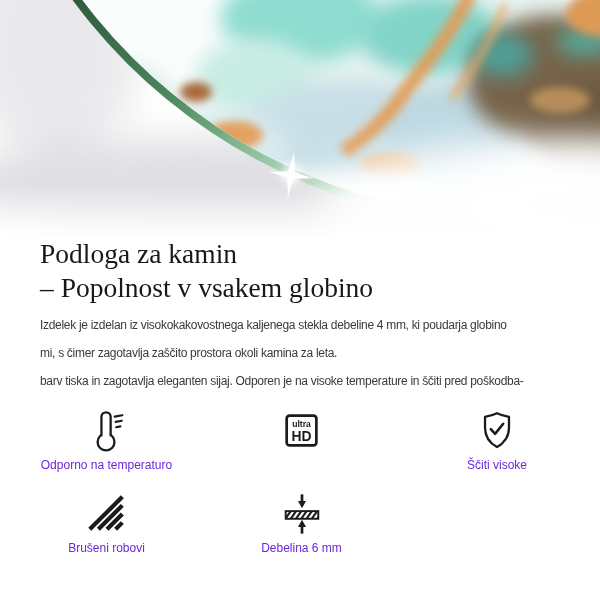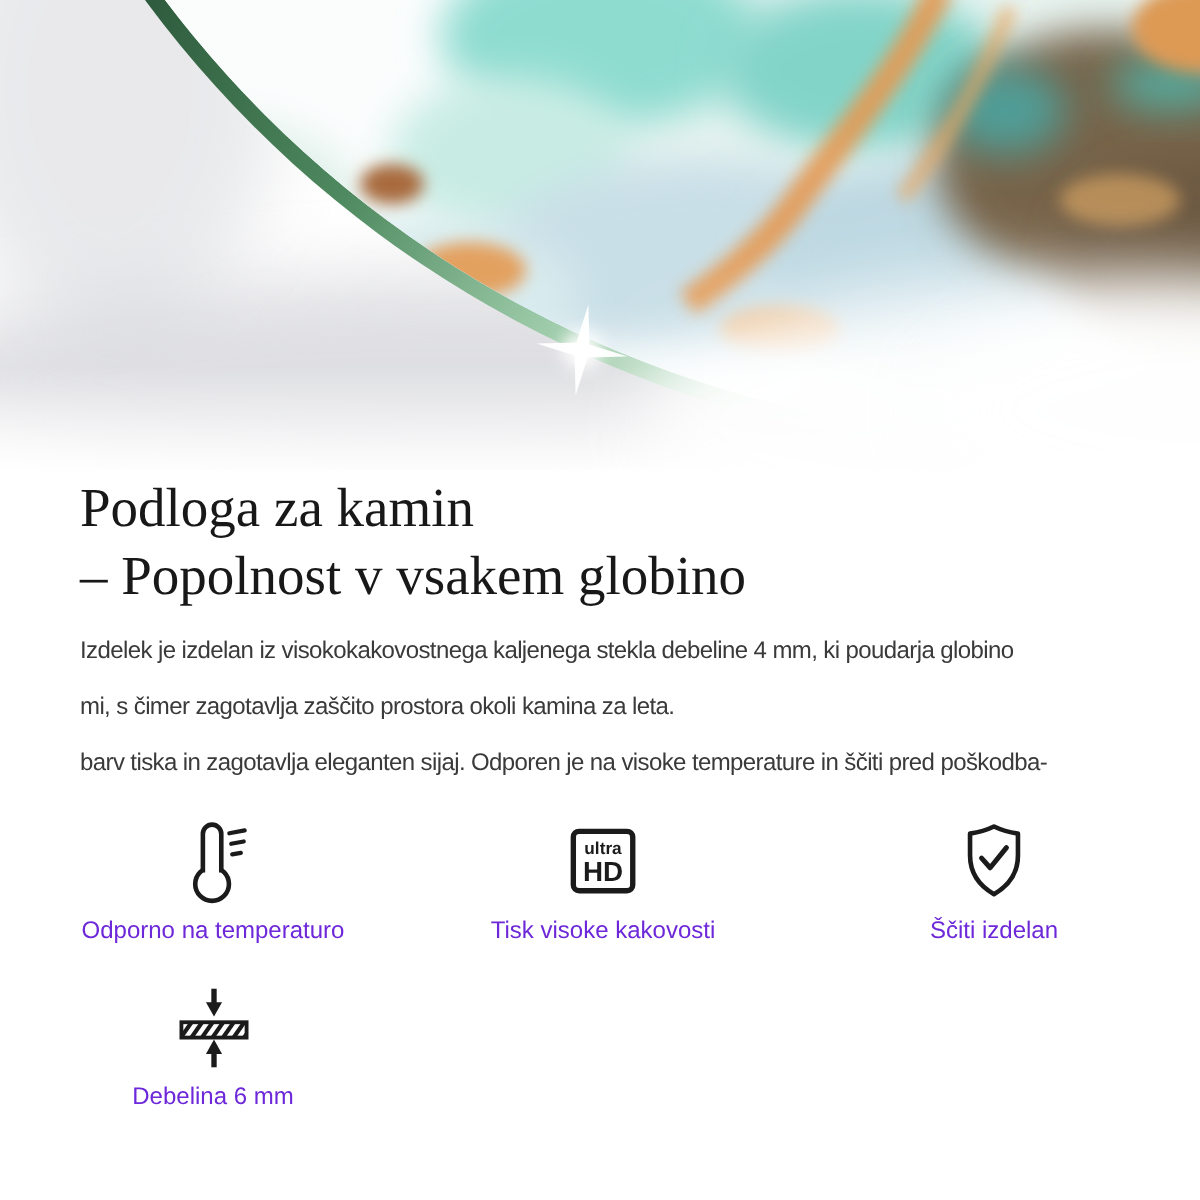--- a/index.html
+++ b/index.html
@@ -134,34 +134,46 @@
   </div>
 
   <div class="feature">
     <div class="icon-box">
       <svg width="46" height="46" viewBox="0 0 48 48">
         <rect x="8" y="8" width="31" height="31" rx="3" fill="none" stroke="#1b1b1b" stroke-width="2.8"></rect>
         <text x="23.5" y="20" text-anchor="middle" font-size="9" font-weight="bold" fill="#1b1b1b">ultra</text>
         <text x="23.5" y="34" text-anchor="middle" font-size="14.5" font-weight="bold" fill="#1b1b1b">HD</text>
       </svg>
     </div>
-    <div class="feature-label">Tisk visoke kakovosti</div>
   </div>
 
   <div class="feature">
     <div class="icon-box">
       <svg class="ficon" width="46" height="46" viewBox="0 0 48 48">
         <path d="M24,5.5 C27.5,7.2 32.5,8.6 36.5,9.2 L36.5,20.5 C36.5,30.5 31,36.8 24,40.8 C17,36.8 11.5,30.5 11.5,20.5 L11.5,9.2 C15.5,8.6 20.5,7.2 24,5.5 Z" stroke-width="2.4" stroke-linejoin="round"></path>
         <path d="M17.5,22 L22,27 L30.5,16.5" stroke-width="2.6" stroke-linecap="round" stroke-linejoin="round"></path>
       </svg>
     </div>
-    <div class="feature-label">Ščiti izdelan</div>
-  </div>
-
-
+    <div class="feature-label">Ščiti visoke</div>
+  </div>
+
+
+  <div class="feature">
+    <div class="icon-box">
+      <svg width="46" height="46" viewBox="0 0 48 48">
+        <g stroke="#1b1b1b" stroke-width="4.4" fill="none">
+          <path d="M6,40 L40,6"></path>
+          <path d="M15,40 L40,15"></path>
+          <path d="M24,40 L40,24"></path>
+          <path d="M33,40 L40,33"></path>
+        </g>
+      </svg>
+    </div>
+    <div class="feature-label">Brušeni robovi</div>
+  </div>
 
   <div class="feature">
     <div class="icon-box">
       <svg width="46" height="46" viewBox="0 0 48 48">
         <defs>
             <clipPath id="barClip">
               <rect x="7" y="21" width="34" height="8"></rect>
             </clipPath>
           </defs>
         <g clip-path="url(#barClip)" stroke="#1b1b1b" stroke-width="2.2">

